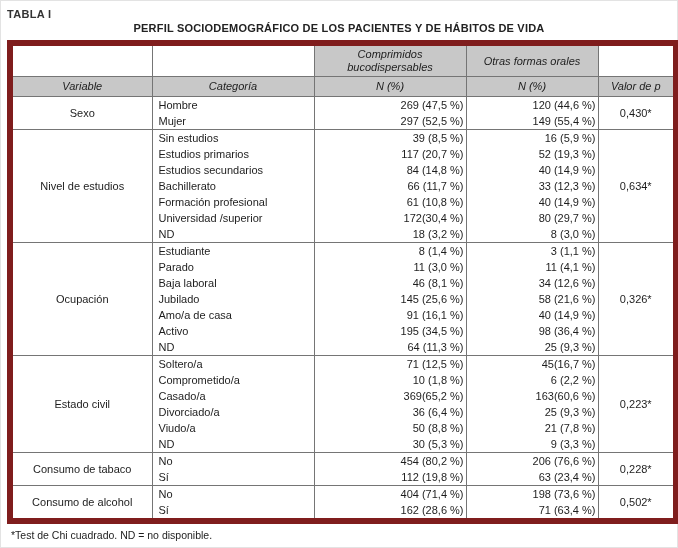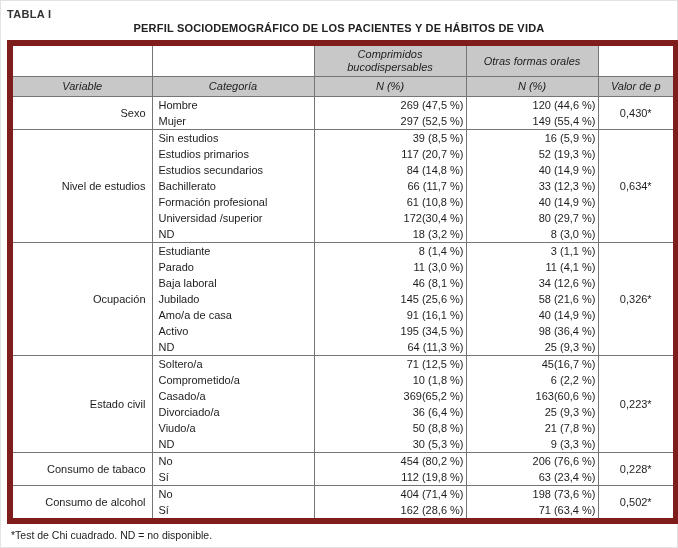--- a/index.html
+++ b/index.html
@@ -35,21 +35,21 @@
     color: #1d1d1d;
   }
   thead td.blank { background: #ffffff; }
   tr.colnames th { padding: 3px 4px; }
   tbody { border: 1px solid #757575; }
   tbody td {
     border-left: 1px solid #757575; border-right: 1px solid #757575;
     font-size: 11px; line-height: 16px; padding: 0 6px;
     color: #1d1d1d;
   }
-  td.var  { text-align: right; vertical-align: middle; }
+  td.var  { text-align: center; vertical-align: middle; }
   td.cat  { text-align: left; }
   td.num  { text-align: right; padding: 0 2px; margin-left: 16px; }
   td.pval { text-align: center; vertical-align: middle; }
   .footnote { font-size: 10.5px; margin: 5px 0 0 4px; color: #1d1d1d; }
 </style>
 </head>
 <body>
 
 <div class="page">
   <div class="title">TABLA I</div>

